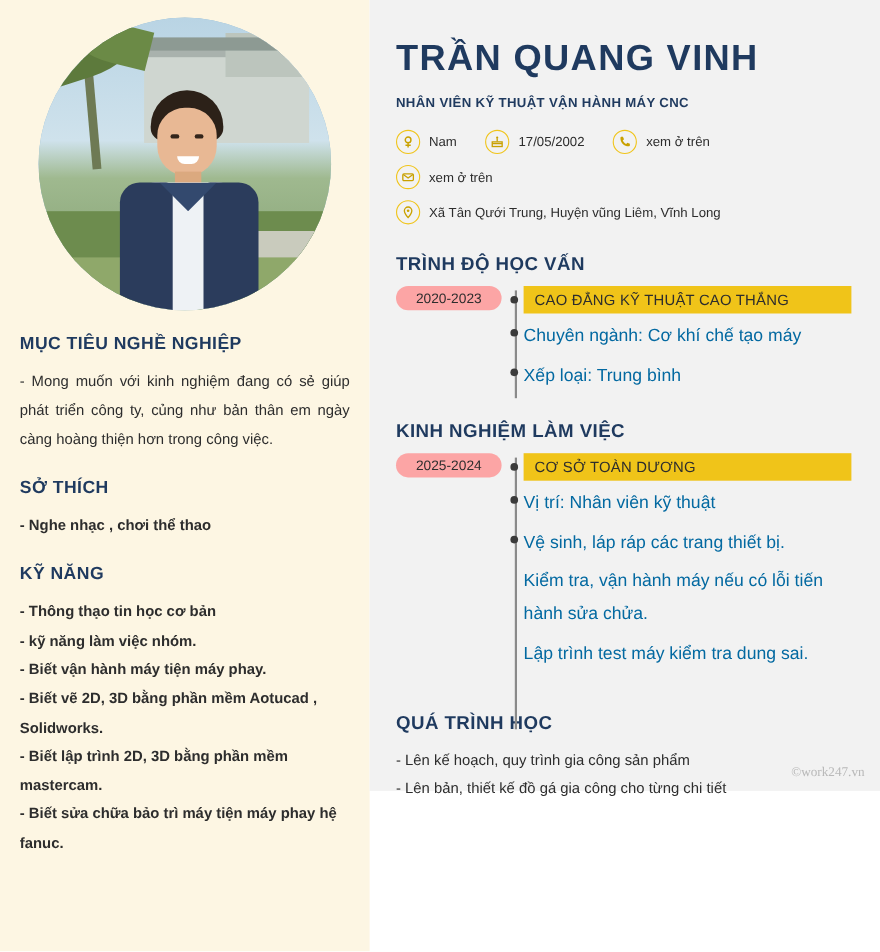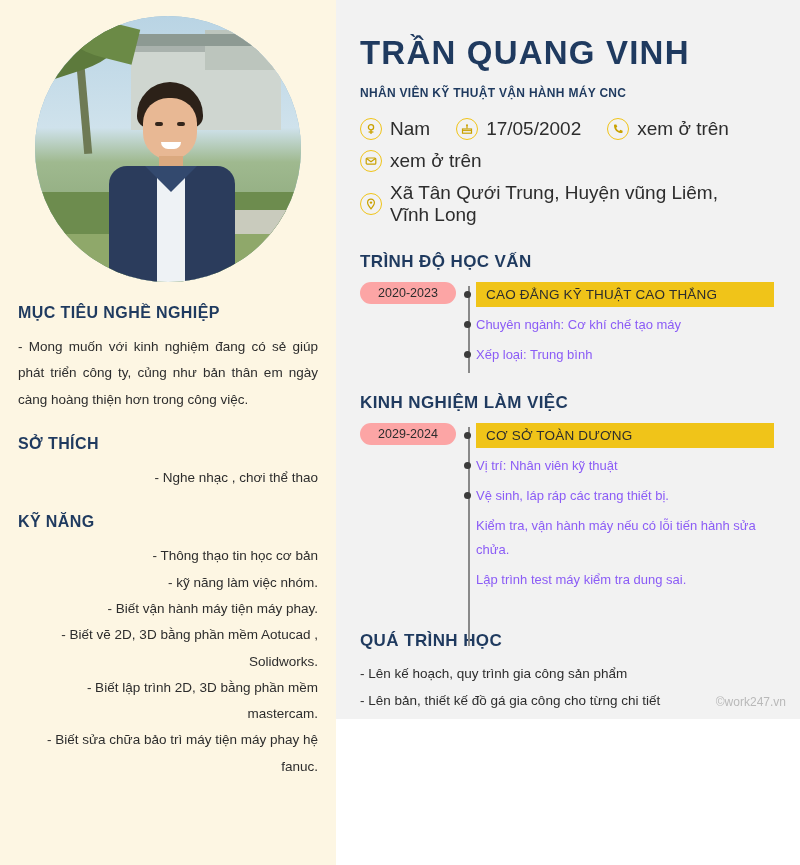--- a/index.html
+++ b/index.html
@@ -60,21 +60,21 @@
     margin: 22px 0 12px 0;
     font-weight: bold;
   }
   .left p, .left li {
     font-size: 13.5px;
     color: #2d2d2d;
     line-height: 1.95;
     text-align: justify;
   }
   .left ul { list-style: none; }
-  .left ul li { text-align: right; }
+  .left ul li { text-align: left; font-weight: bold; }
 
   
   .right {
     width: 464px;
     height: 719px;
     background: #f2f2f2;
     padding: 34px 26px 0 24px;
     position: relative;
   }
   .name {
@@ -86,21 +86,21 @@
   .role {
     font-size: 12px;
     font-weight: bold;
     color: #1f3a5f;
     margin-top: 14px;
     letter-spacing: .3px;
   }
   .contacts { margin-top: 18px; }
   .crow { display: flex; flex-wrap: wrap; align-items: center; margin-bottom: 10px; }
   .citem { display: flex; align-items: center; margin-right: 26px; }
-  .citem .txt { font-size: 19px; color: #2d2d2d; margin-left: 8px; }
+  .citem .txt { font-size: 12px; color: #2d2d2d; margin-left: 8px; }
   .cico {
     width: 22px; height: 22px; border-radius: 50%;
     border: 1.6px solid #f0c419;
     display: flex; align-items: center; justify-content: center;
     color: #c9a100; font-size: 11px; line-height: 1;
     flex: 0 0 auto;
   }
   .cico svg { display:block; }
 
   .sec-title {
@@ -124,26 +124,26 @@
     font-size: 13.5px; font-weight: normal;
     padding: 5px 10px;
     letter-spacing: .2px;
   }
   .dot {
     position: absolute; left: -12px; top: 9px;
     width: 7px; height: 7px; border-radius: 50%; background: #3b3b3b;
   }
   .bul { position: relative; margin-top: 6px; }
   .bul .dot { top: 8px; }
-  .bul span { font-size: 13px; color: #8b5cf6; line-height: 1.85; }
+  .bul span { font-size: 16px; color: #0369a1; line-height: 1.85; }
   .plain-list p { font-size: 13.5px; color: #2d2d2d; line-height: 1.95; }
   .watermark {
     position: absolute; right: 14px; bottom: 10px;
     font-size: 12px; color: #b9b9b9;
-    font-family: Liberation Sans, sans-serif;
+    font-family: Liberation Serif, serif;
     text-align: right;
   }
 </style>
 </head>
 <body>
 
 <div id="cv">
 
   <div class="left">
 
@@ -267,21 +267,21 @@
       <div class="bul">
         <div class="dot"></div>
         <span>Xếp loại: Trung bình</span>
       </div>
     </div>
 
     <div class="sec-title">KINH NGHIỆM LÀM VIỆC</div>
     <div class="timeline">
       <div class="tl-line" style="bottom:-54px"></div>
       <div class="entry">
-        <div class="period">2029-2024</div>
+        <div class="period">2025-2024</div>
         <div class="dot"></div>
         <div class="head-bar">CƠ SỞ TOÀN DƯƠNG</div>
       </div>
       <div class="bul">
         <div class="dot"></div>
         <span>Vị trí: Nhân viên kỹ thuật</span>
       </div>
       <div class="bul">
         <div class="dot"></div>
         <span>Vệ sinh, láp ráp các trang thiết bị.</span>

